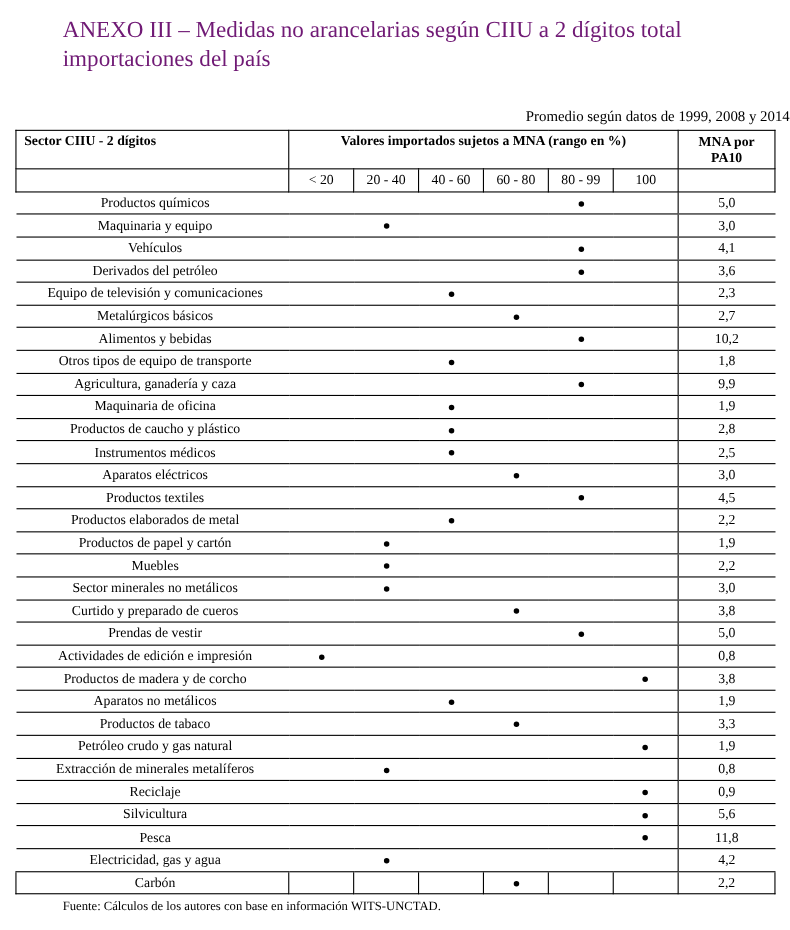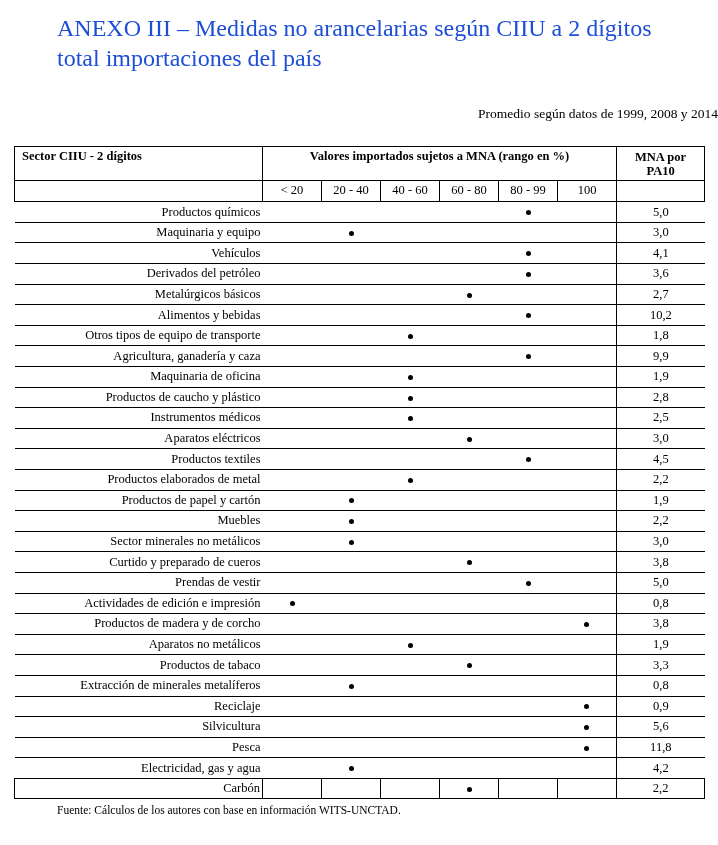--- a/index.html
+++ b/index.html
@@ -9,33 +9,33 @@
   }
   body {
     width: 718px;
     height: 845px;
     overflow: hidden;
     font-family: "Liberation Serif", "DejaVu Serif", serif;
     color: #000000;
   }
   .page-title {
     margin: 14px 40px 0 57px;
-    font-size: 24px;
+    font-size: 21px;
     line-height: 1.24;
     font-weight: normal;
-    color: #1d4ed8;
+    color: #701a75;
   }
   .page-subtitle {
     margin: 32px 0 0 57px;
     font-size: 13.5px;
     color: #000000;
     text-align: right;
   }
   table.data-table {
-    margin: 24px 0 0 14px;
+    margin: 4px 0 0 14px;
     width: 690px;
     border-collapse: collapse;
     table-layout: fixed;
     font-size: 12.5px;
   }
   col.c-sector { width: 248px; }
   col.c-range  { width: 59px; }
   col.c-mna    { width: 88px; }
 
   thead th {
@@ -64,21 +64,21 @@
   thead tr.subheader th { height: 15px; }
 
   tbody td {
     border-bottom: 1px solid #000;
     height: 17.6px;
     padding: 1px 2px;
     vertical-align: middle;
     text-align: center;
   }
   tbody td.sector {
-    text-align: right;
+    text-align: center;
     padding-left: 7px;
     white-space: nowrap;
     overflow: hidden;
   }
   tbody td.mna {
     border-left: 1px solid #000;
   }
   tbody tr.boxed td {
     border: 1px solid #000;
   }
@@ -166,20 +166,30 @@
         <td class="sector">Derivados del petróleo</td>
         <td class="range"></td>
         <td class="range"></td>
         <td class="range"></td>
         <td class="range"></td>
         <td class="range"><span class="dot"></span></td>
         <td class="range"></td>
         <td class="mna">3,6</td>
       </tr>
       <tr>
+        <td class="sector">Equipo de televisión y comunicaciones</td>
+        <td class="range"></td>
+        <td class="range"></td>
+        <td class="range"><span class="dot"></span></td>
+        <td class="range"></td>
+        <td class="range"></td>
+        <td class="range"></td>
+        <td class="mna">2,3</td>
+      </tr>
+      <tr>
         <td class="sector">Metalúrgicos básicos</td>
         <td class="range"></td>
         <td class="range"></td>
         <td class="range"></td>
         <td class="range"><span class="dot"></span></td>
         <td class="range"></td>
         <td class="range"></td>
         <td class="mna">2,7</td>
       </tr>
       <tr>
@@ -354,20 +364,30 @@
       </tr>
       <tr>
         <td class="sector">Productos de tabaco</td>
         <td class="range"></td>
         <td class="range"></td>
         <td class="range"></td>
         <td class="range"><span class="dot"></span></td>
         <td class="range"></td>
         <td class="range"></td>
         <td class="mna">3,3</td>
+      </tr>
+      <tr>
+        <td class="sector">Petróleo crudo y gas natural</td>
+        <td class="range"></td>
+        <td class="range"></td>
+        <td class="range"></td>
+        <td class="range"></td>
+        <td class="range"></td>
+        <td class="range"><span class="dot"></span></td>
+        <td class="mna">1,9</td>
       </tr>
       <tr>
         <td class="sector">Extracción de minerales metalíferos</td>
         <td class="range"></td>
         <td class="range"><span class="dot"></span></td>
         <td class="range"></td>
         <td class="range"></td>
         <td class="range"></td>
         <td class="range"></td>
         <td class="mna">0,8</td>

